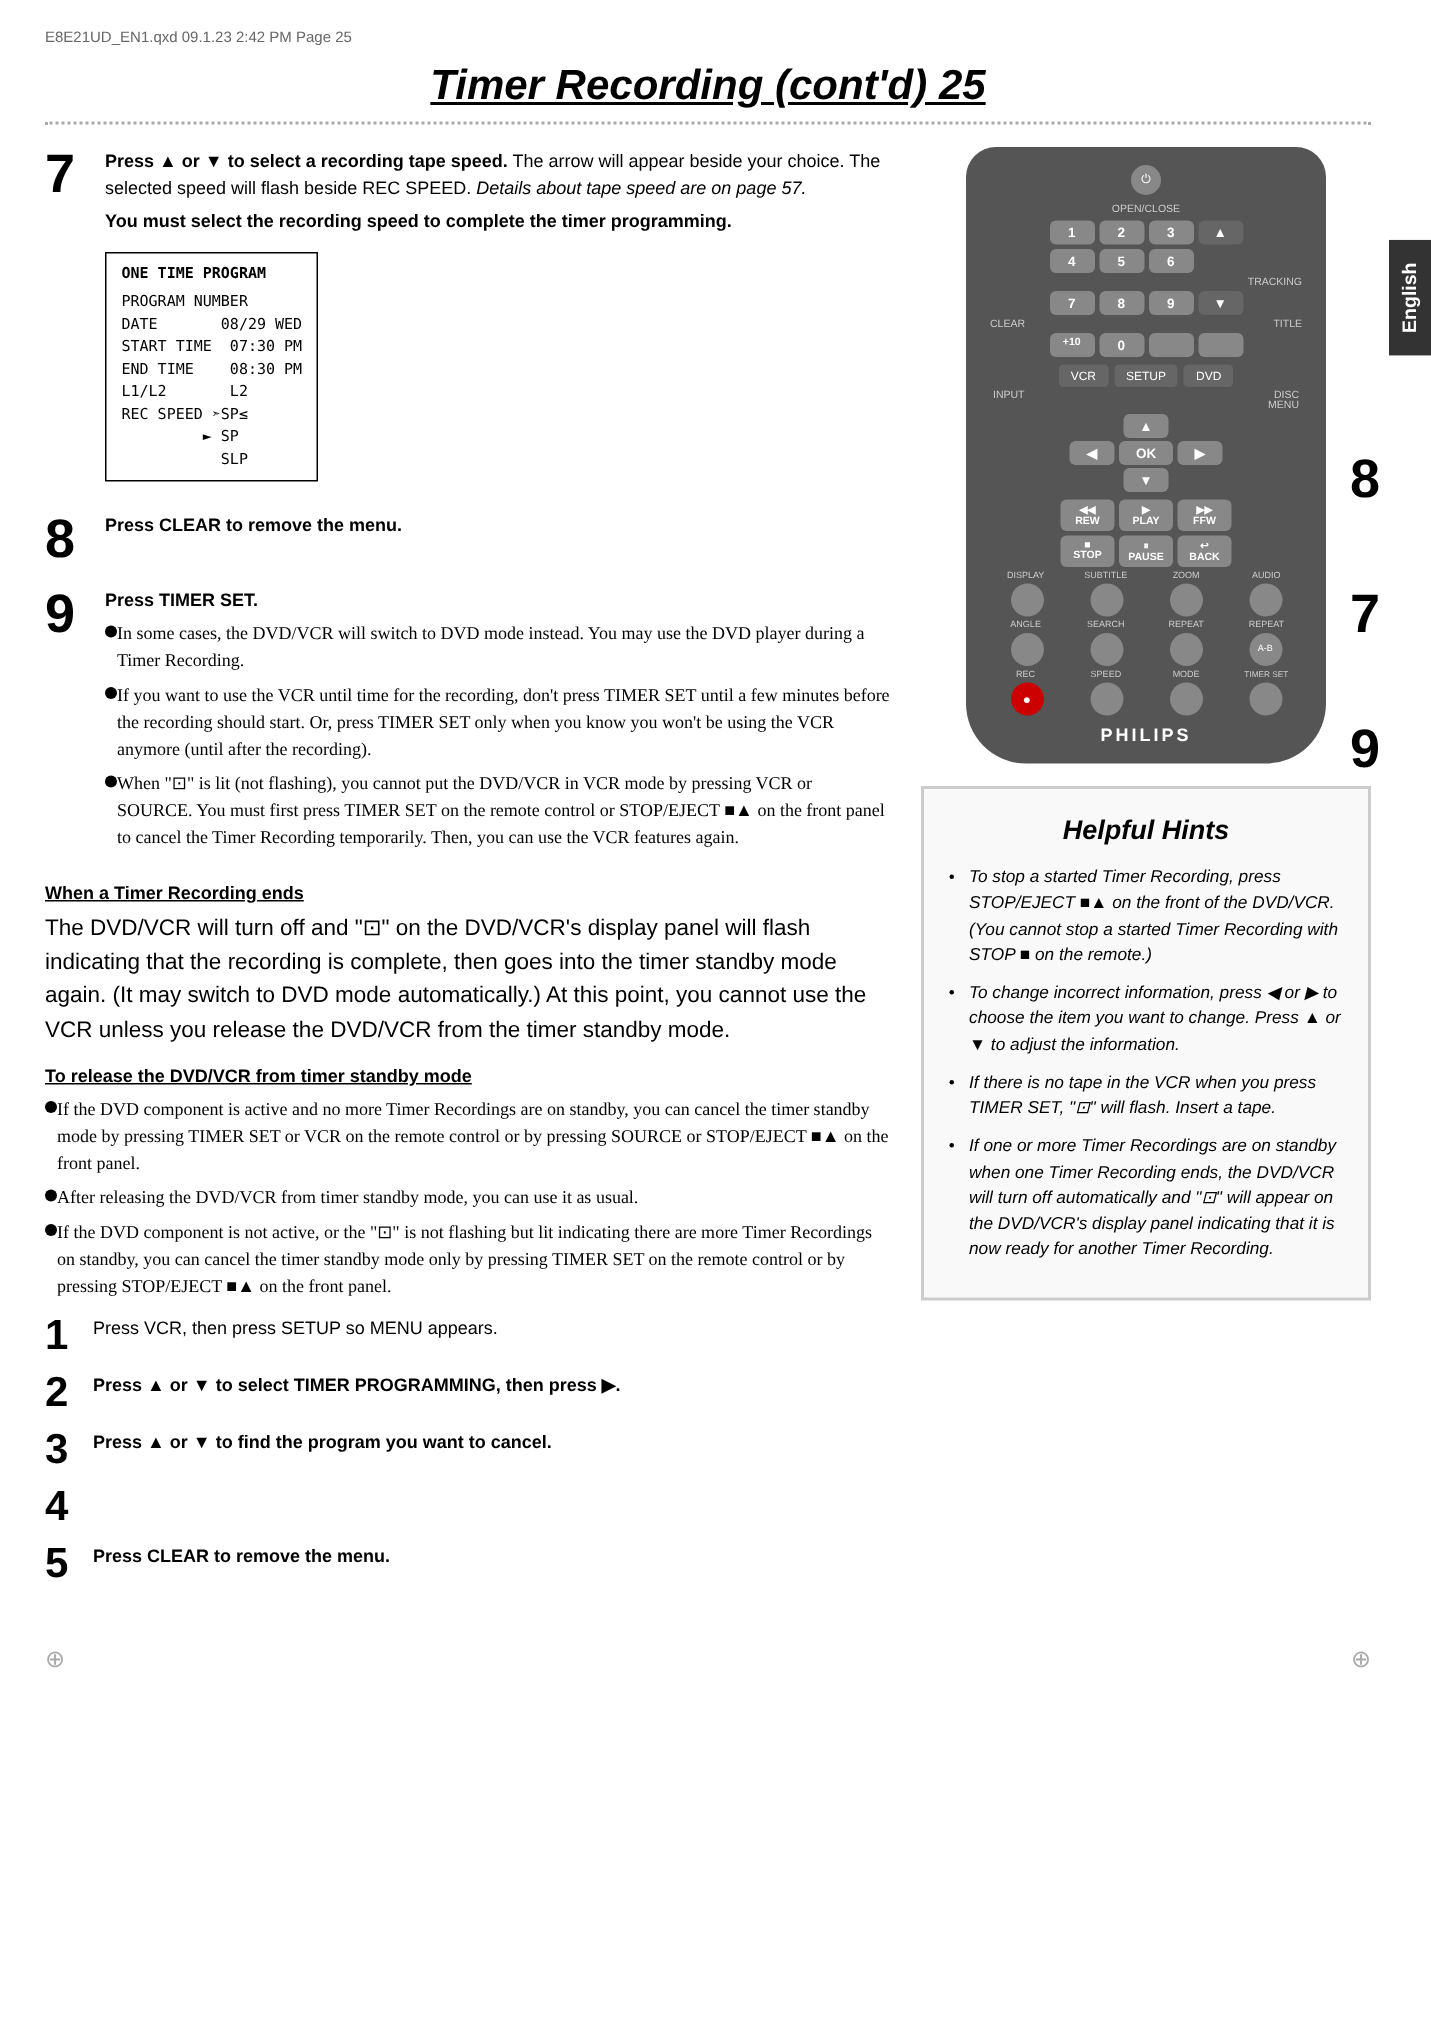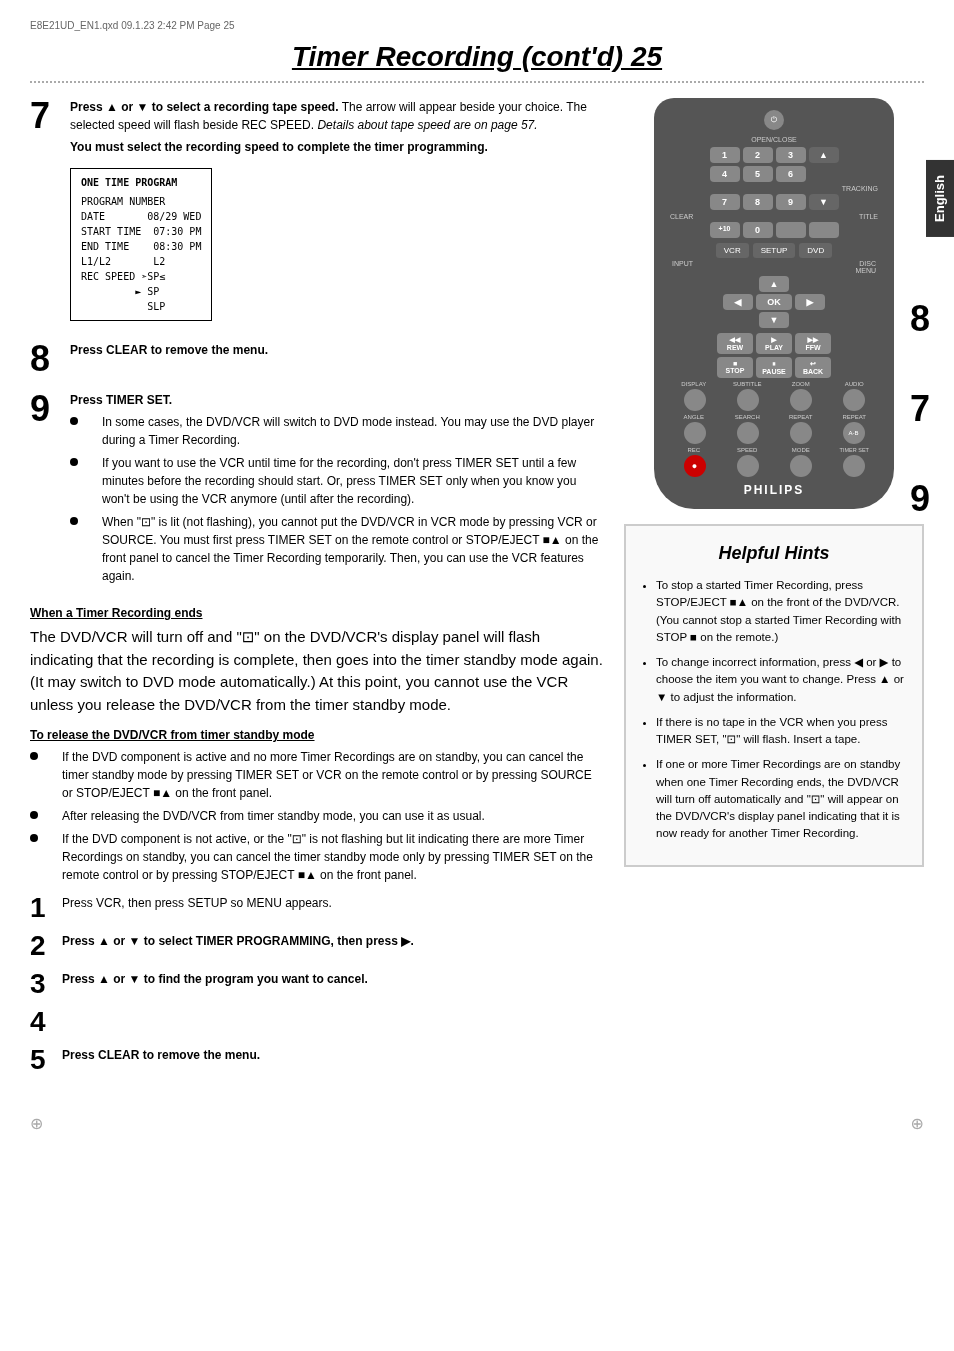--- a/index.html
+++ b/index.html
@@ -9,21 +9,21 @@
       width: 954px;
       min-height: 1351px;
       position: relative;
       overflow-x: hidden;
     }
     .page-container {
       width: 954px;
       min-height: 1351px;
       background: #fff;
       position: relative;
-      padding: 20px 30px 30px 30px;
+      padding: 20px 40px 30px 30px;
     }
     .top-meta {
       font-size: 10px;
       color: #666;
       margin-bottom: 10px;
     }
     .page-title {
       text-align: center;
       font-size: 28px;
       font-style: italic;
@@ -101,23 +101,24 @@
       margin-bottom: 4px;
       font-size: 10px;
     }
     .bullet-list {
       list-style: none;
       padding: 0;
       margin: 0;
     }
     .bullet-list li {
       display: flex;
-      gap: 24px;
+      gap: 0;
       margin-bottom: 5px;
       align-items: flex-start;
+      font-family: Liberation Serif, serif;
     }
     .bullet-dot {
       width: 8px;
       height: 8px;
       background: #000;
       border-radius: 50%;
       flex-shrink: 0;
       margin-top: 4px;
     }
     .section-heading {
@@ -250,20 +251,21 @@
       text-align: center;
       margin-bottom: 10px;
       color: #000;
     }
     .hints-list {
       list-style: disc;
       padding-left: 16px;
     }
     .hints-list li {
       margin-bottom: 8px;
+      font-style: italic;
     }
   </style>
 </head>
 <body>
 
 <div class="page-container">
 
   <div class="top-meta">E8E21UD_EN1.qxd  09.1.23  2:42 PM  Page 25</div>
 
   <h1 class="page-title">Timer Recording (cont'd)  25</h1>

